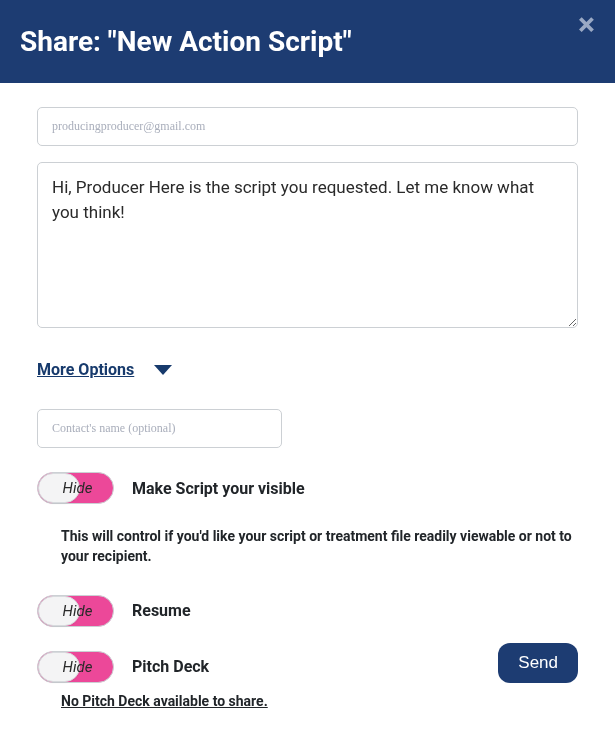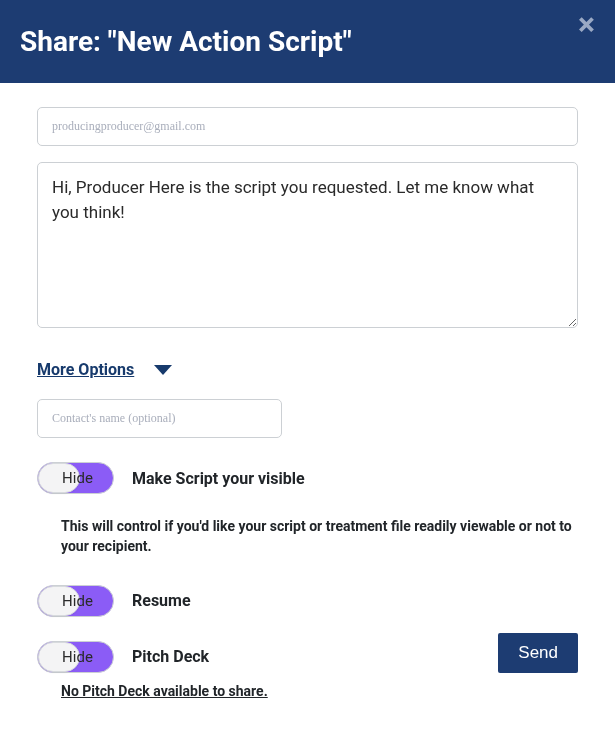--- a/index.html
+++ b/index.html
@@ -76,38 +76,39 @@
       width: 0; height: 0;
       border-left: 9px solid transparent;
       border-right: 9px solid transparent;
       border-top: 10px solid #173a6c;
       margin-left: 6px;
       text-decoration: none;
     }
     .two-col {
       display: flex;
       gap: 48px;
-      margin-top: 20px;
+      margin-top: 30px;
     }
     .two-col .text-input { width: 245px; }
     .option-row {
       display: flex;
       align-items: center;
       gap: 18px;
       margin-top: 24px;
     }
     .toggle-pill {
       width: 77px;
       height: 32px;
       border: 1px solid #ccd0d4;
       border-radius: 16px;
-      background: #8b5cf6;
+      background: #ec4899;
       position: relative;
       cursor: pointer;
       flex-shrink: 0;
+      font-style: italic;
     }
     .toggle-pill .knob {
       position: absolute;
       left: 0; top: 0;
       width: 42px; height: 30px;
       background: #f4f4f5;
       border: 1px solid #d7dadd;
       border-radius: 15px;
       box-shadow: 0 1px 2px rgba(0,0,0,0.05);
     }
@@ -147,21 +148,21 @@
     .send-row {
       position: relative;
     }
     .send-btn {
       position: absolute;
       right: 0;
       top: -8px;
       background: #1d3c72;
       color: #fff;
       border: none;
-      border-radius: 2px;
+      border-radius: 12px;
       padding: 10px 20px;
       font-size: 17px;
       font-weight: 500;
       cursor: pointer;
     }
     .row3 { margin-top: 28px; }
   </style>
 </head>
 <body>
 

